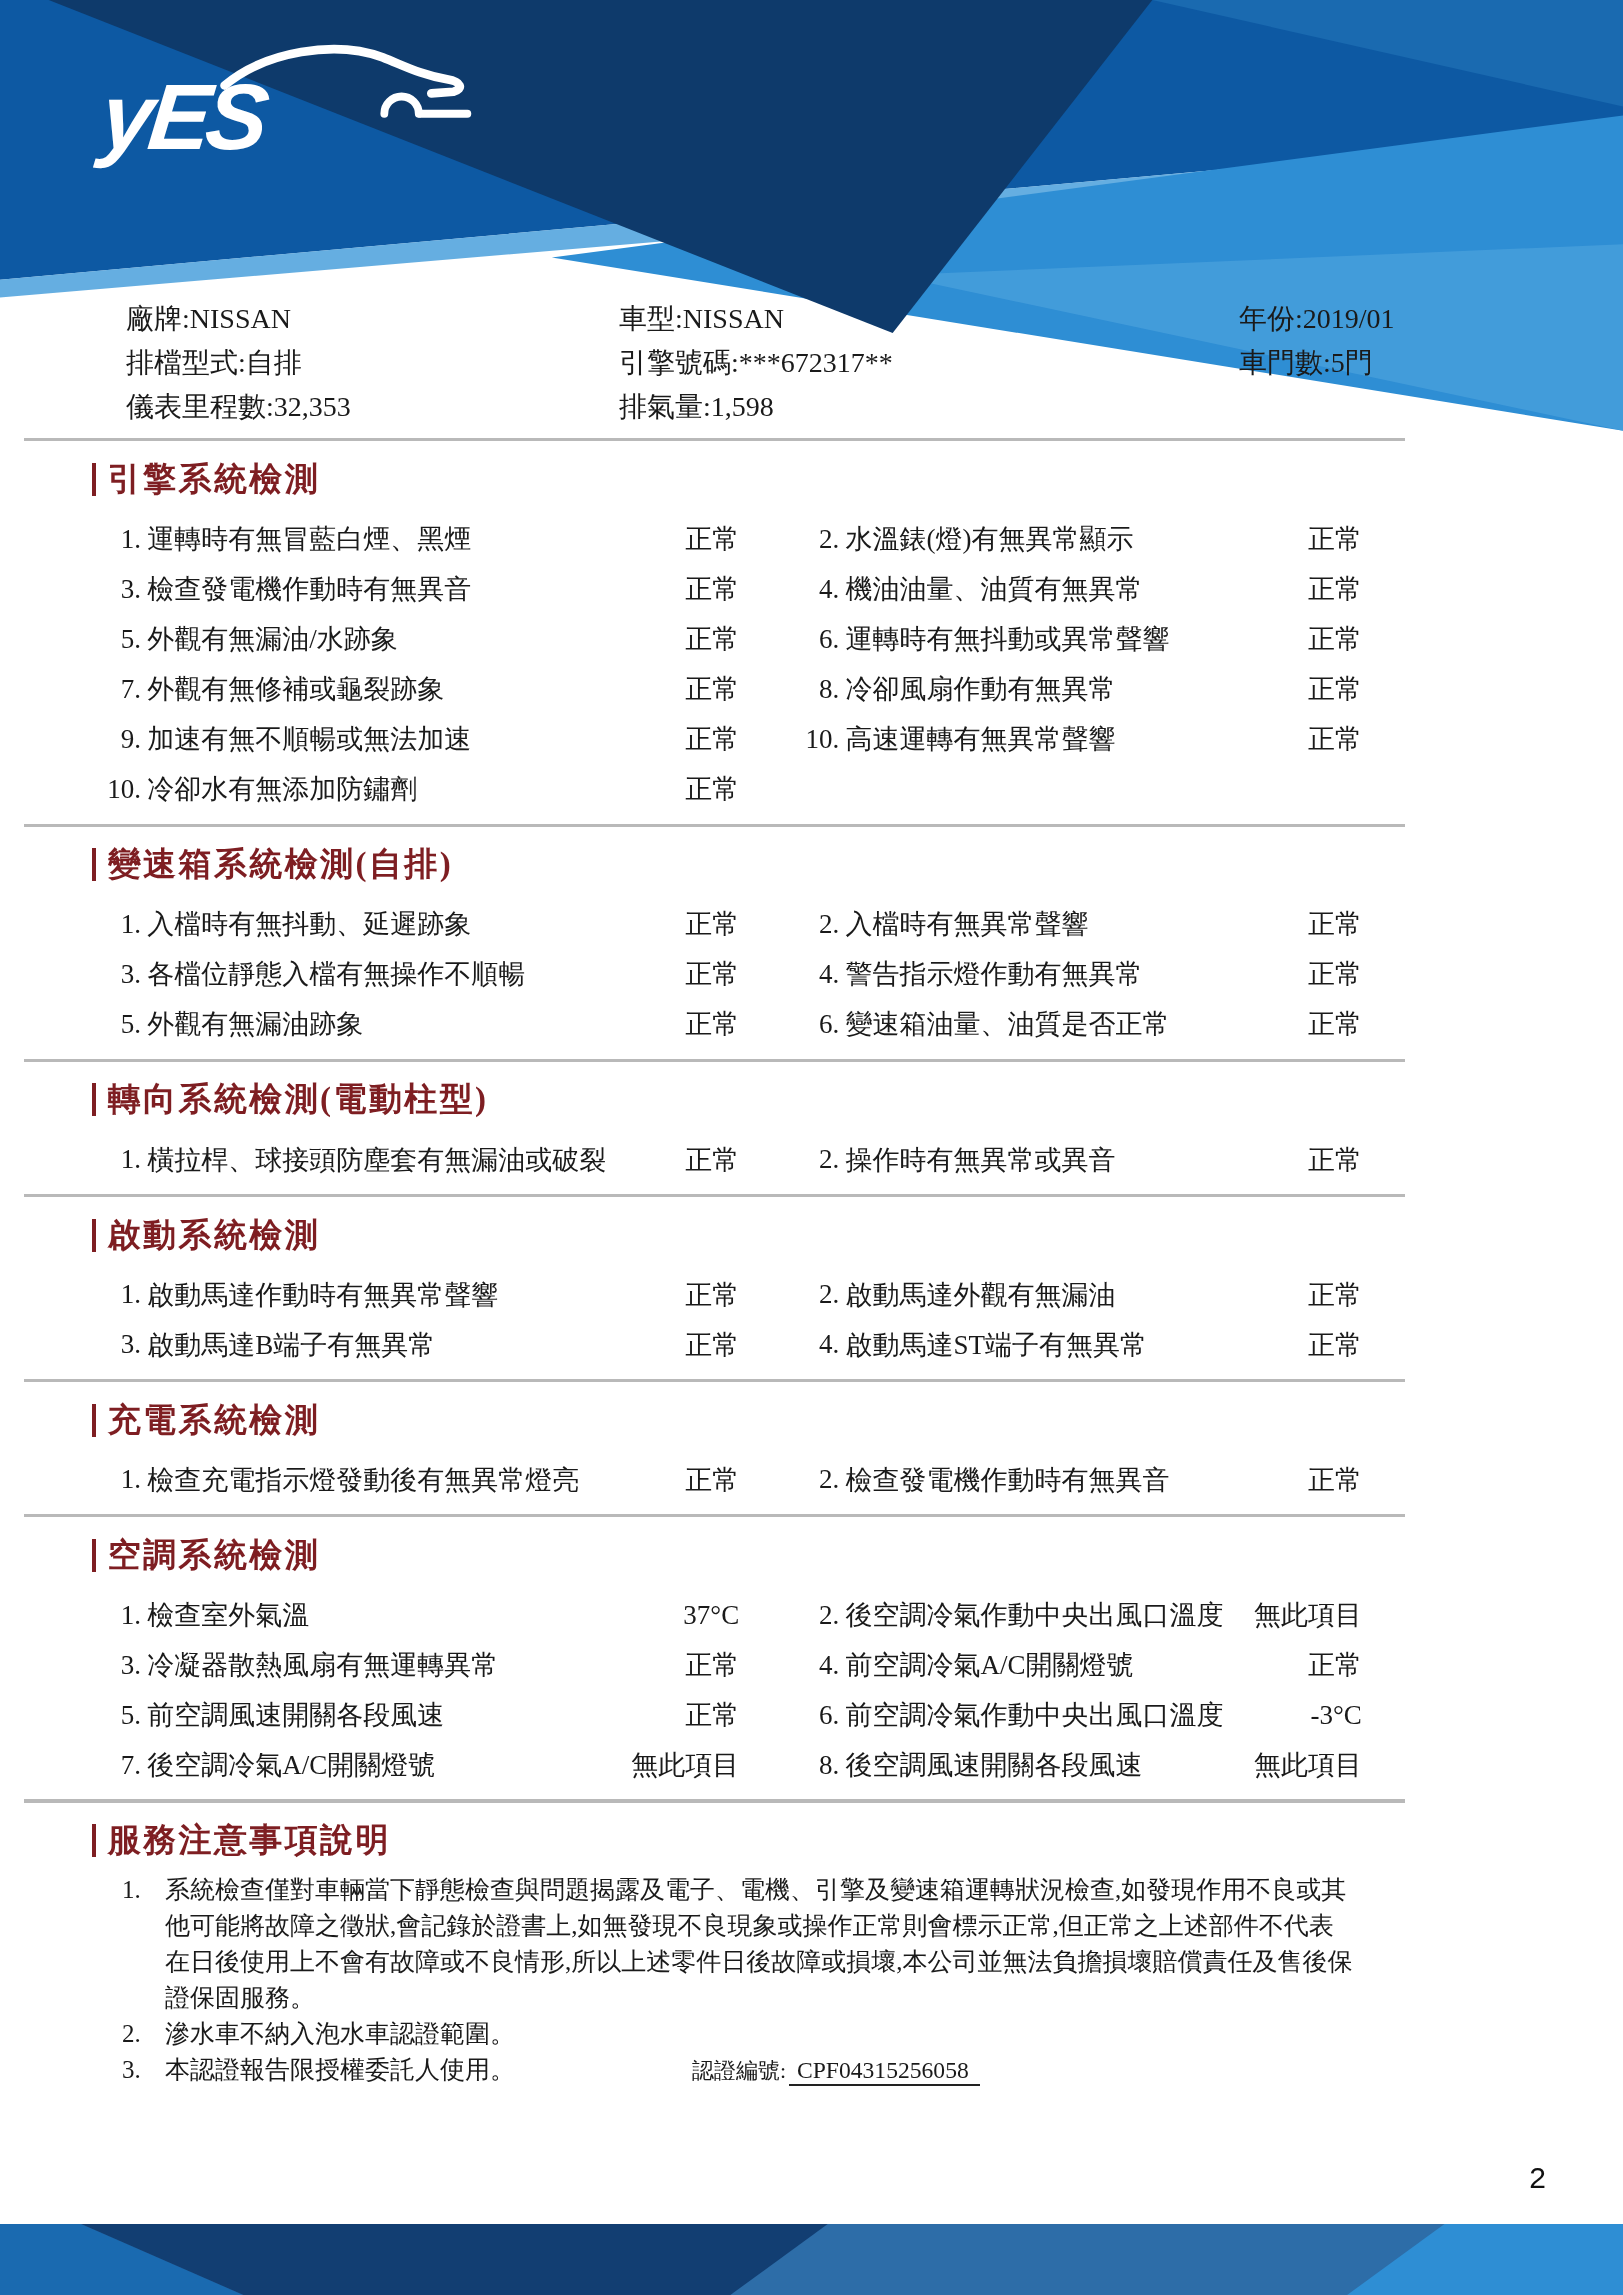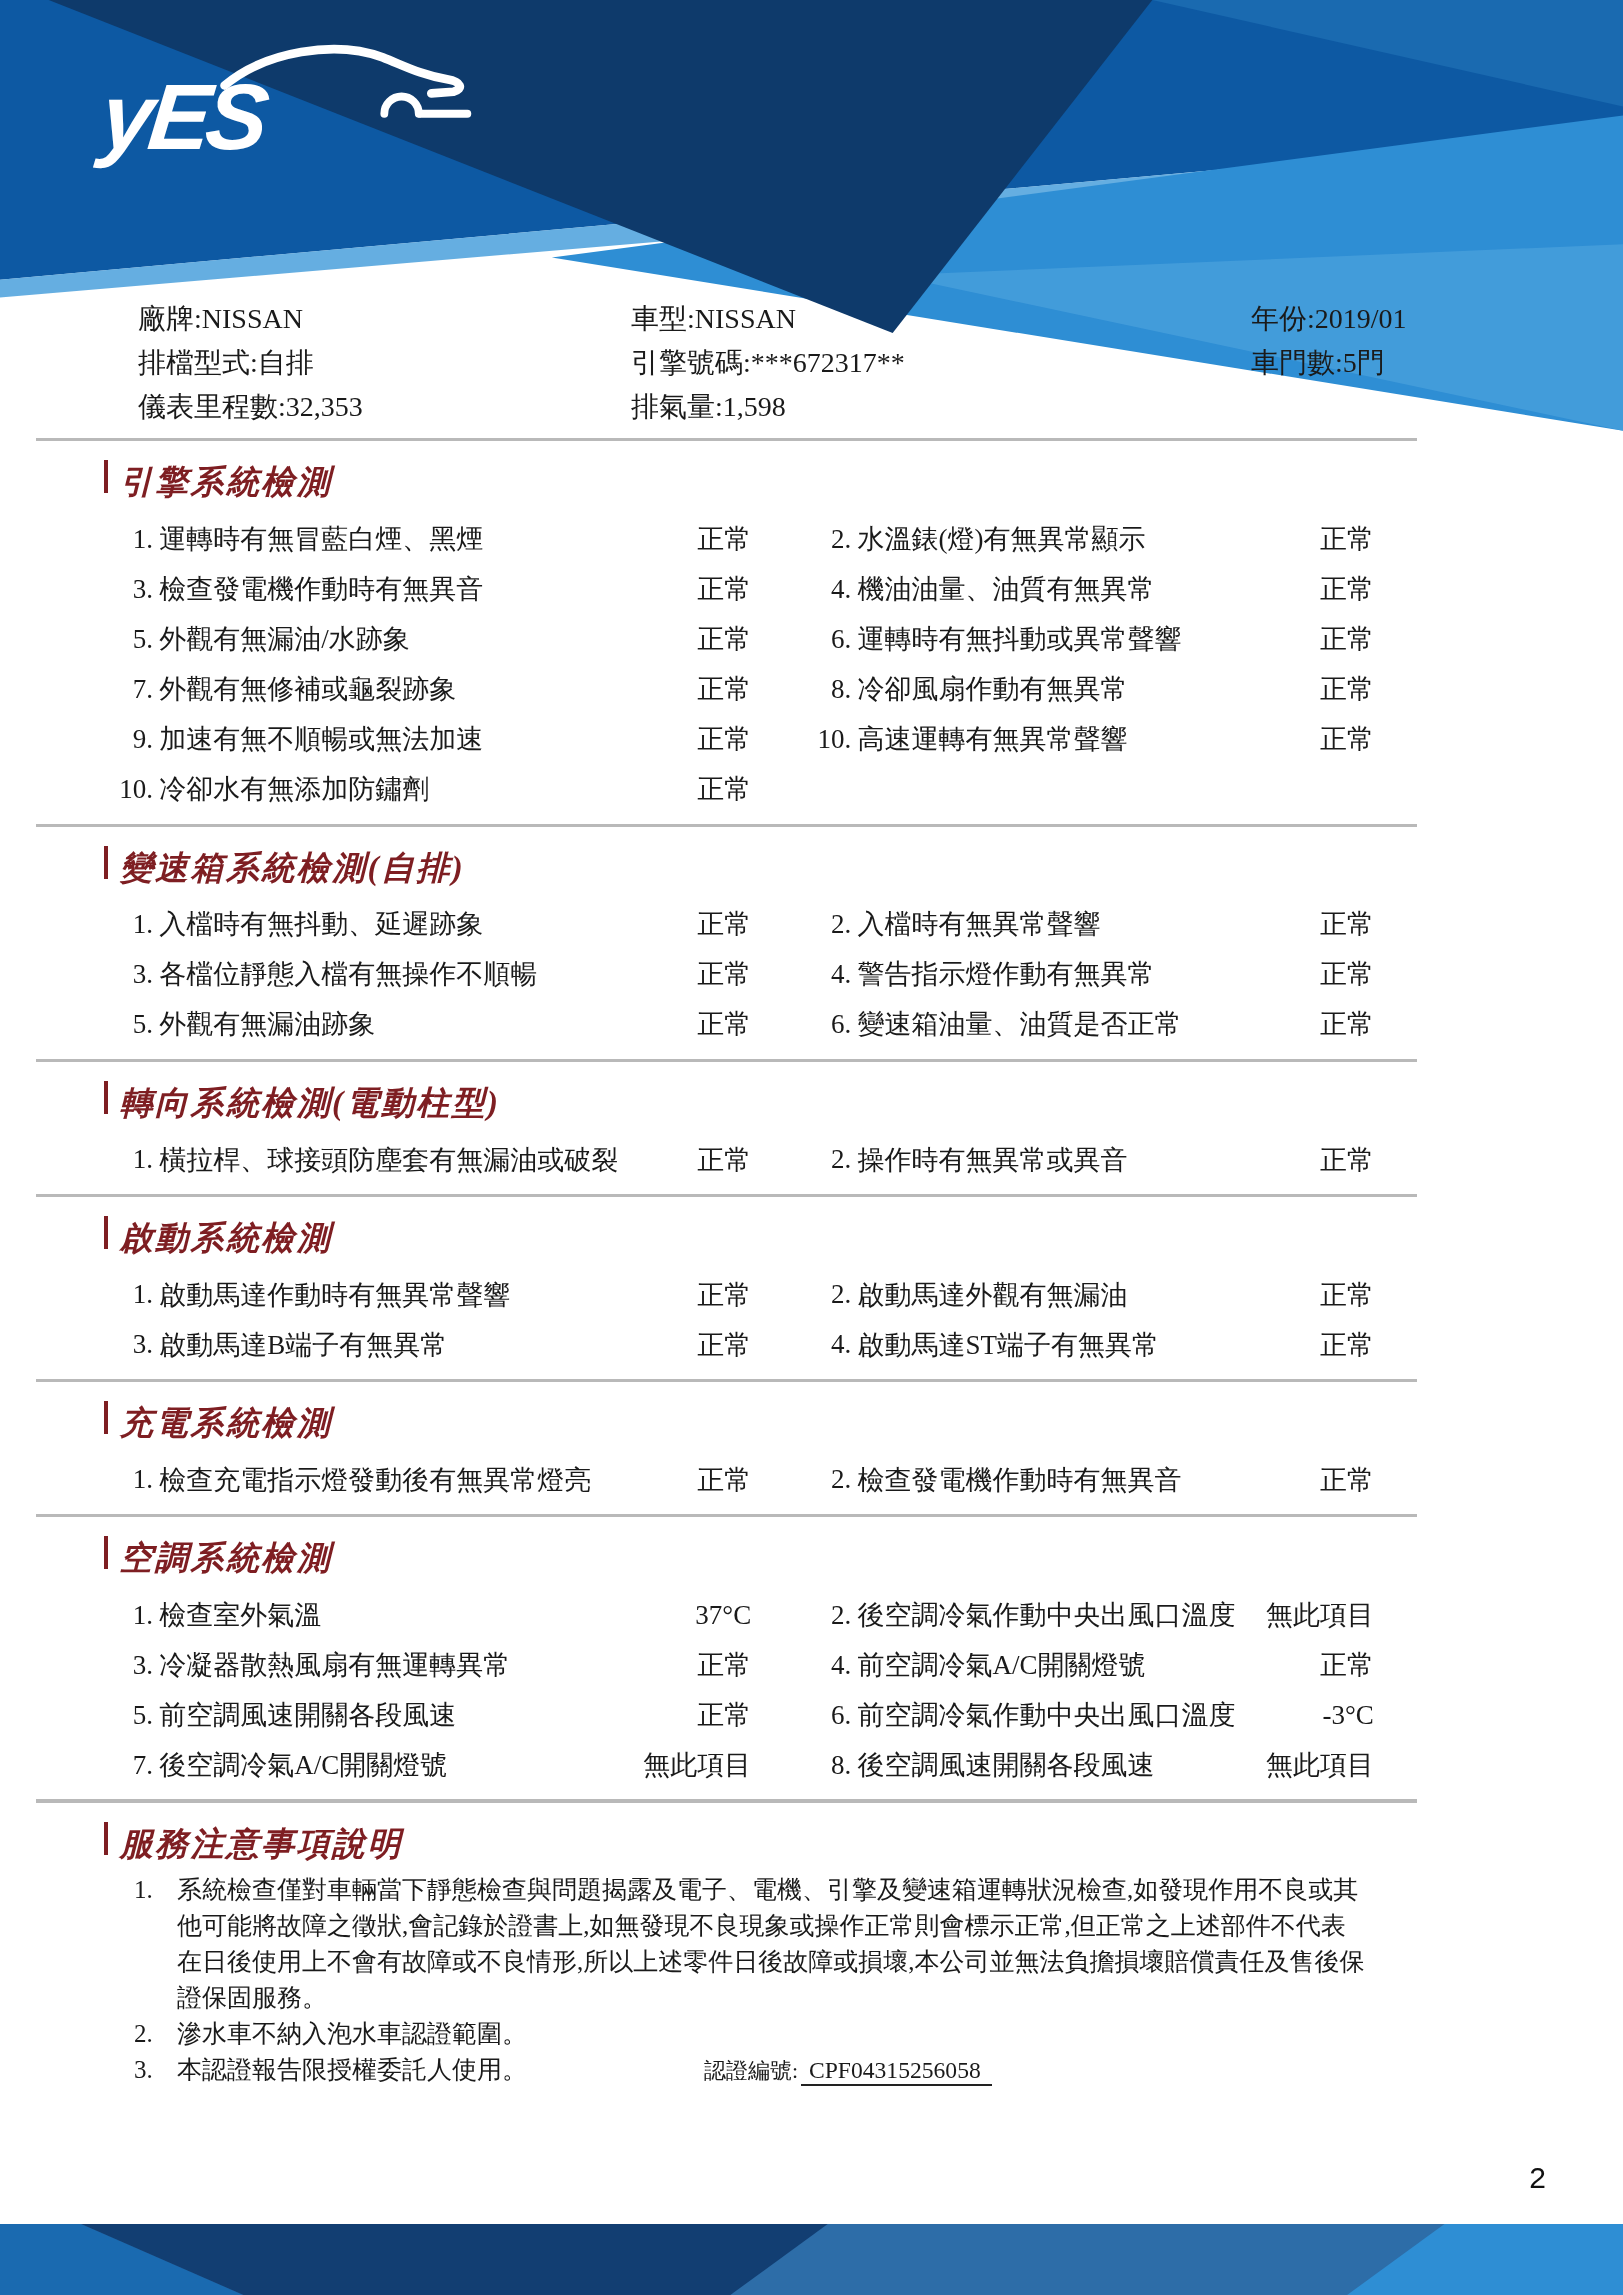--- a/index.html
+++ b/index.html
@@ -34,28 +34,28 @@
     position:absolute;left:0;bottom:0;color:#fff;font-family:"Liberation Sans",sans-serif;
     font-weight:900;font-style:italic;font-size:93px;line-height:1;letter-spacing:-4.7px;
     transform:skewX(-6deg);
   }
   .car-svg{position:absolute;left:116px;top:-9.4px;}
   .hdr-title{
     margin-left:33px;margin-bottom:14px;color:#fff;font-family:"Liberation Sans",sans-serif;
     font-weight:bold;font-size:50px;letter-spacing:4.7px;white-space:nowrap;
   }
   
-  .content{position:absolute;top:297px;left:16px;width:1421px;}
+  .content{position:absolute;top:297px;left:4px;width:1421px;}
   .info-grid{
     display:grid;grid-template-columns:493px 620px auto;
     margin:0 60px 0 122px;font-size:28px;
   }
   .info-cell{height:44px;line-height:44px;white-space:nowrap;}
   .sep{height:3.1px;background:var(--separator-gray);margin:9.4px 19.6px 0 19.6px;}
-  .sec-title-row{display:flex;margin:19px 0 0 88px;height:38px;font-style:italic;}
+  .sec-title-row{display:flex;align-items:center;margin:19px 0 0 88px;height:38px;}
   .sec-bar{width:3.9px;height:33px;background:var(--section-title-red);margin-right:11.8px;flex:none;}
   .sec-title{
     margin:0;font-size:33px;font-weight:bold;color:var(--section-title-red);
     letter-spacing:2.4px;white-space:nowrap;
   }
   .sec-items{display:grid;grid-template-columns:53.2% 46.8%;margin:15.7px 60px 0 90px;}
   .item{display:flex;align-items:center;height:50px;font-size:27px;white-space:nowrap;}
   .item .no{width:47px;text-align:right;flex:none;}
   .item .lbl{padding-left:6.3px;}
   .item .val{margin-left:auto;}

